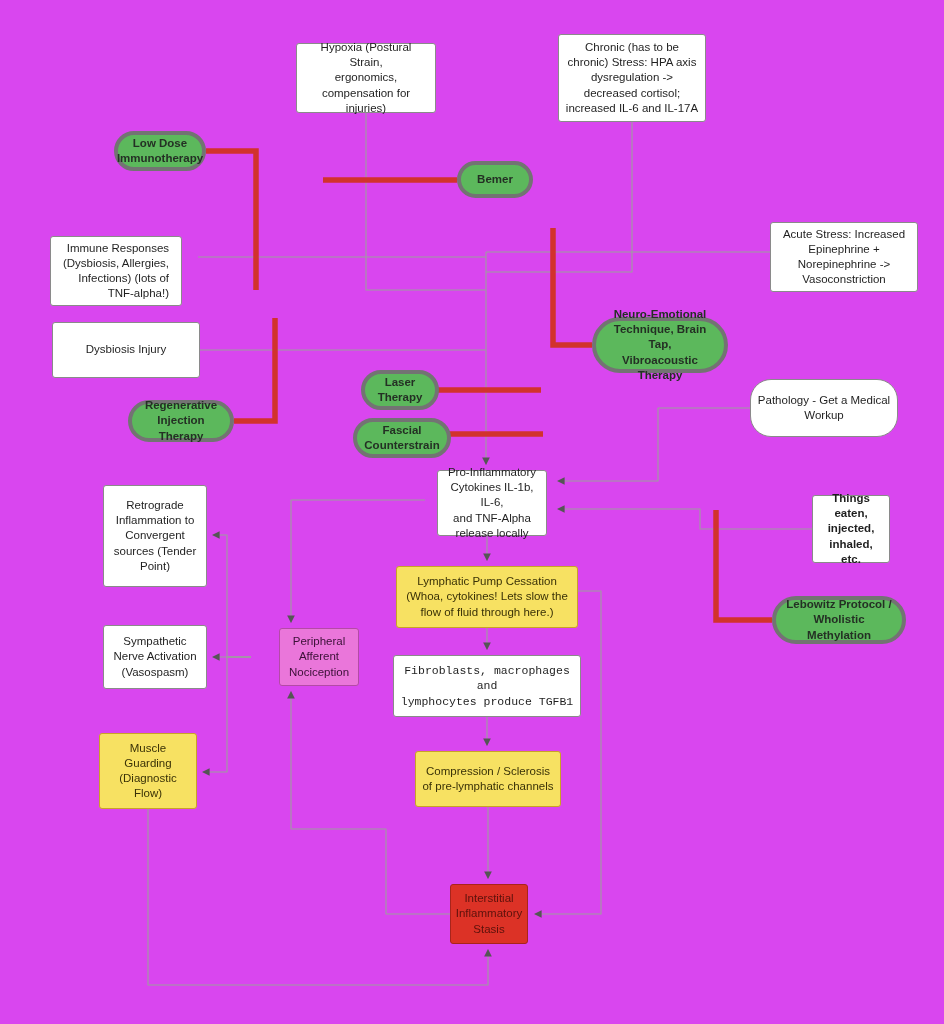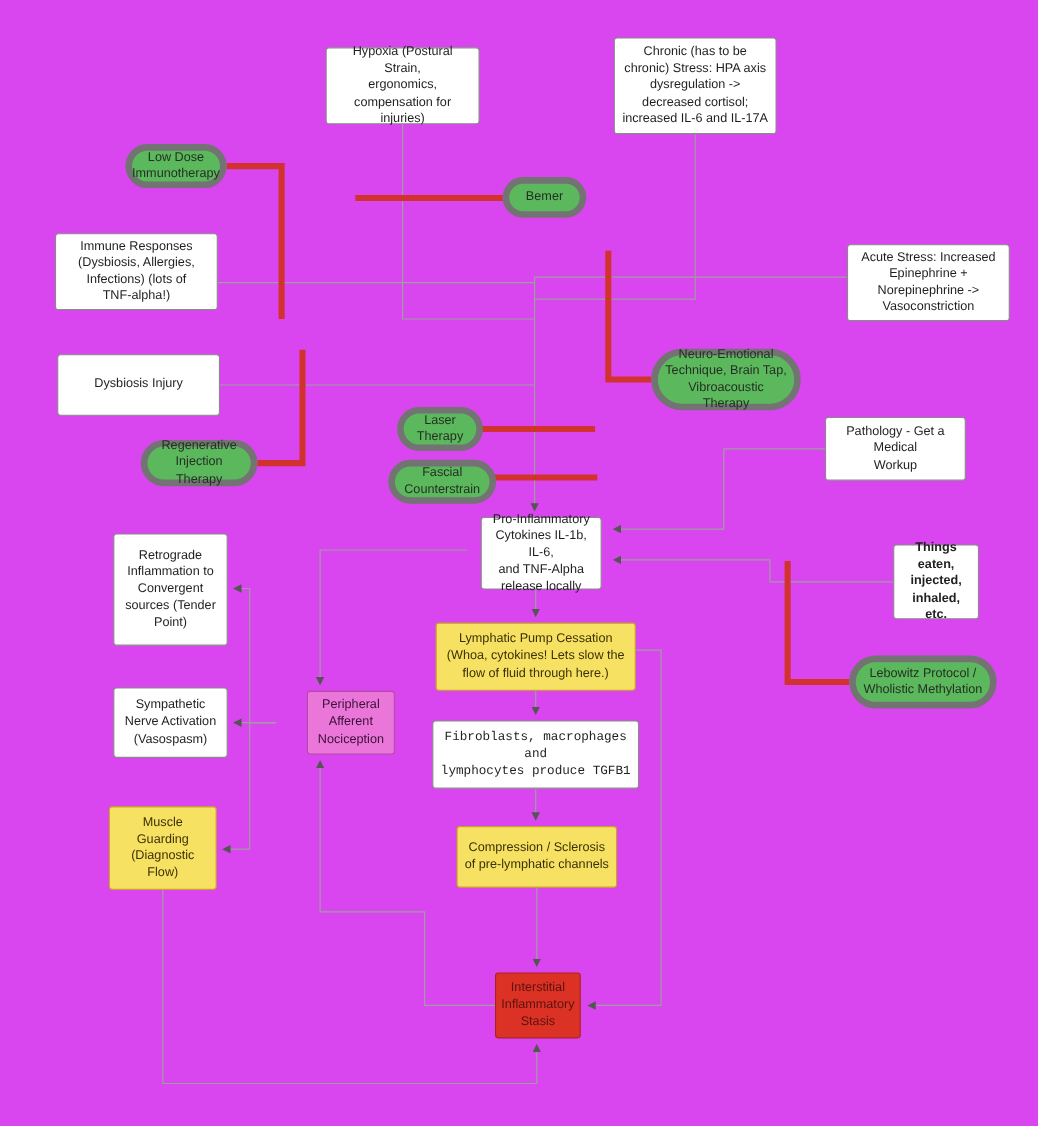--- a/index.html
+++ b/index.html
@@ -22,23 +22,24 @@
     padding:4px 6px;
     white-space:pre-line;
   }
   .rect{
     background:#ffffff;
     border:1px solid #8a8a8a;
     border-radius:3px;
   }
   .pill{
     background:#5cb85c;
-    border:6px solid #737373;
+    border:4px solid #737373;
     border-radius:999px;
     color:#243024;
+    font-weight:bold;
   }
   .yellow{
     background:#f7e162;
     border:1px solid #c9a227;
     border-radius:3px;
     color:#3a3207;
   }
   .pink{
     background:#ea76da;
     border:1px solid #b44aa6;
@@ -132,21 +133,21 @@
 
   <div class="node pill" style="left:114px;top:131px;width:92px;height:40px;">
     <span>Low Dose
 Immunotherapy</span>
   </div>
 
   <div class="node pill" style="left:457px;top:161px;width:76px;height:37px;">
     <span>Bemer</span>
   </div>
 
-  <div class="node rect" style="left:50px;top:212px;width:148px;height:70px;">
+  <div class="node rect" style="left:50px;top:236px;width:132px;height:70px;text-align:right;">
     <span>Immune Responses
 (Dysbiosis, Allergies,
 Infections) (lots of
 TNF-alpha!)</span>
   </div>
 
   <div class="node rect" style="left:770px;top:222px;width:148px;height:70px;">
     <span>Acute Stress: Increased
 Epinephrine +
 Norepinephrine -&gt;
@@ -171,21 +172,21 @@
   <div class="node pill" style="left:128px;top:400px;width:106px;height:42px;">
     <span>Regenerative
 Injection Therapy</span>
   </div>
 
   <div class="node pill" style="left:353px;top:418px;width:98px;height:40px;">
     <span>Fascial
 Counterstrain</span>
   </div>
 
-  <div class="node rect" style="left:750px;top:379px;width:128px;height:58px;">
+  <div class="node rect" style="left:750px;top:379px;width:148px;height:58px;border-radius:21px;">
     <span>Pathology - Get a Medical
 Workup</span>
   </div>
 
   <div class="node rect" style="left:437px;top:470px;width:110px;height:66px;align-items:center;">
     <span>Pro-Inflammatory
 Cytokines IL-1b, IL-6,
 and TNF-Alpha
 release locally</span>
   </div>

